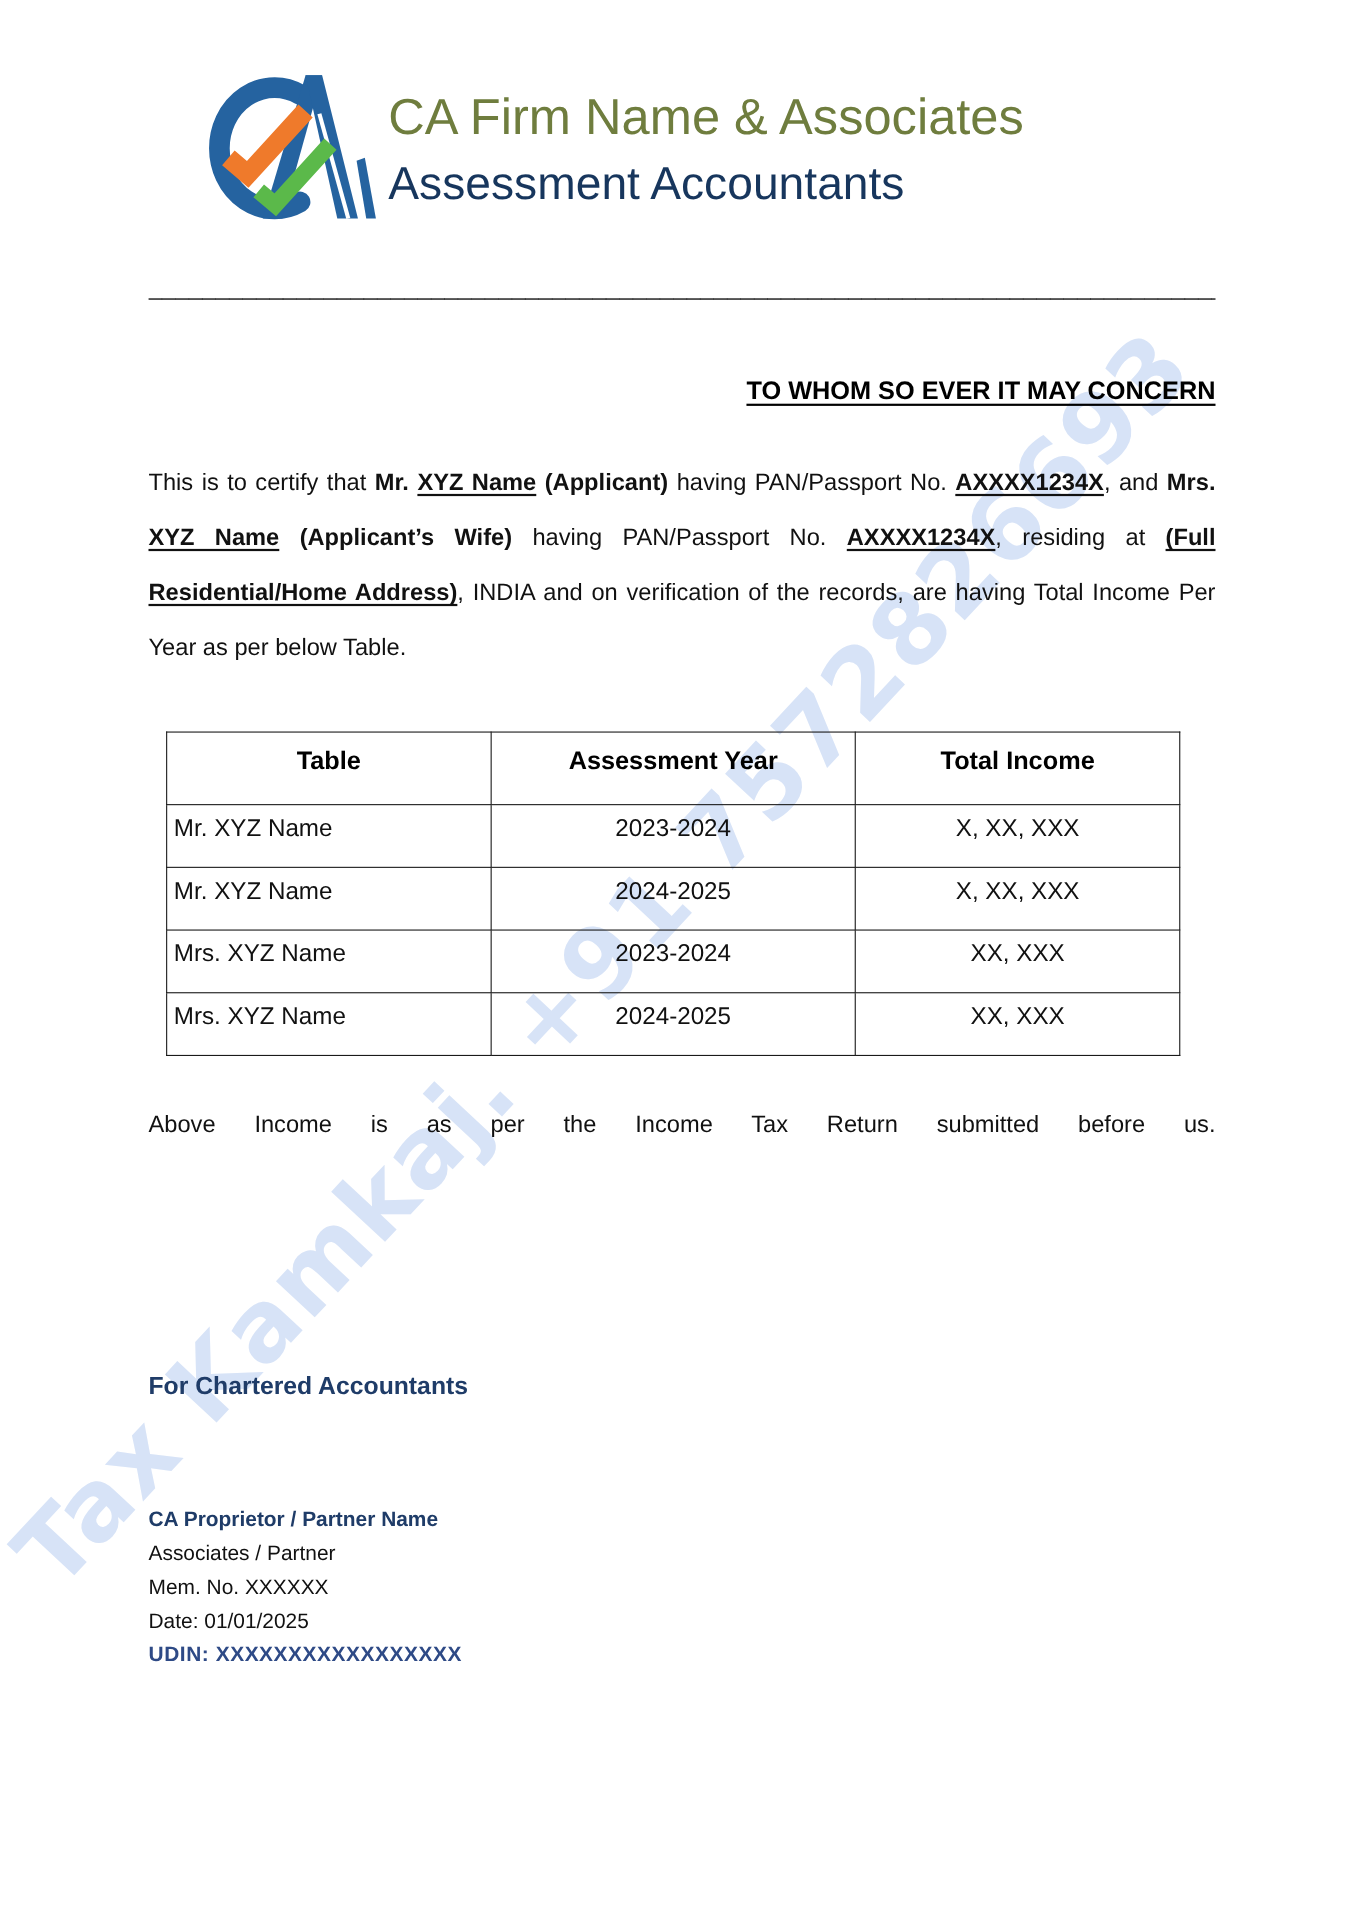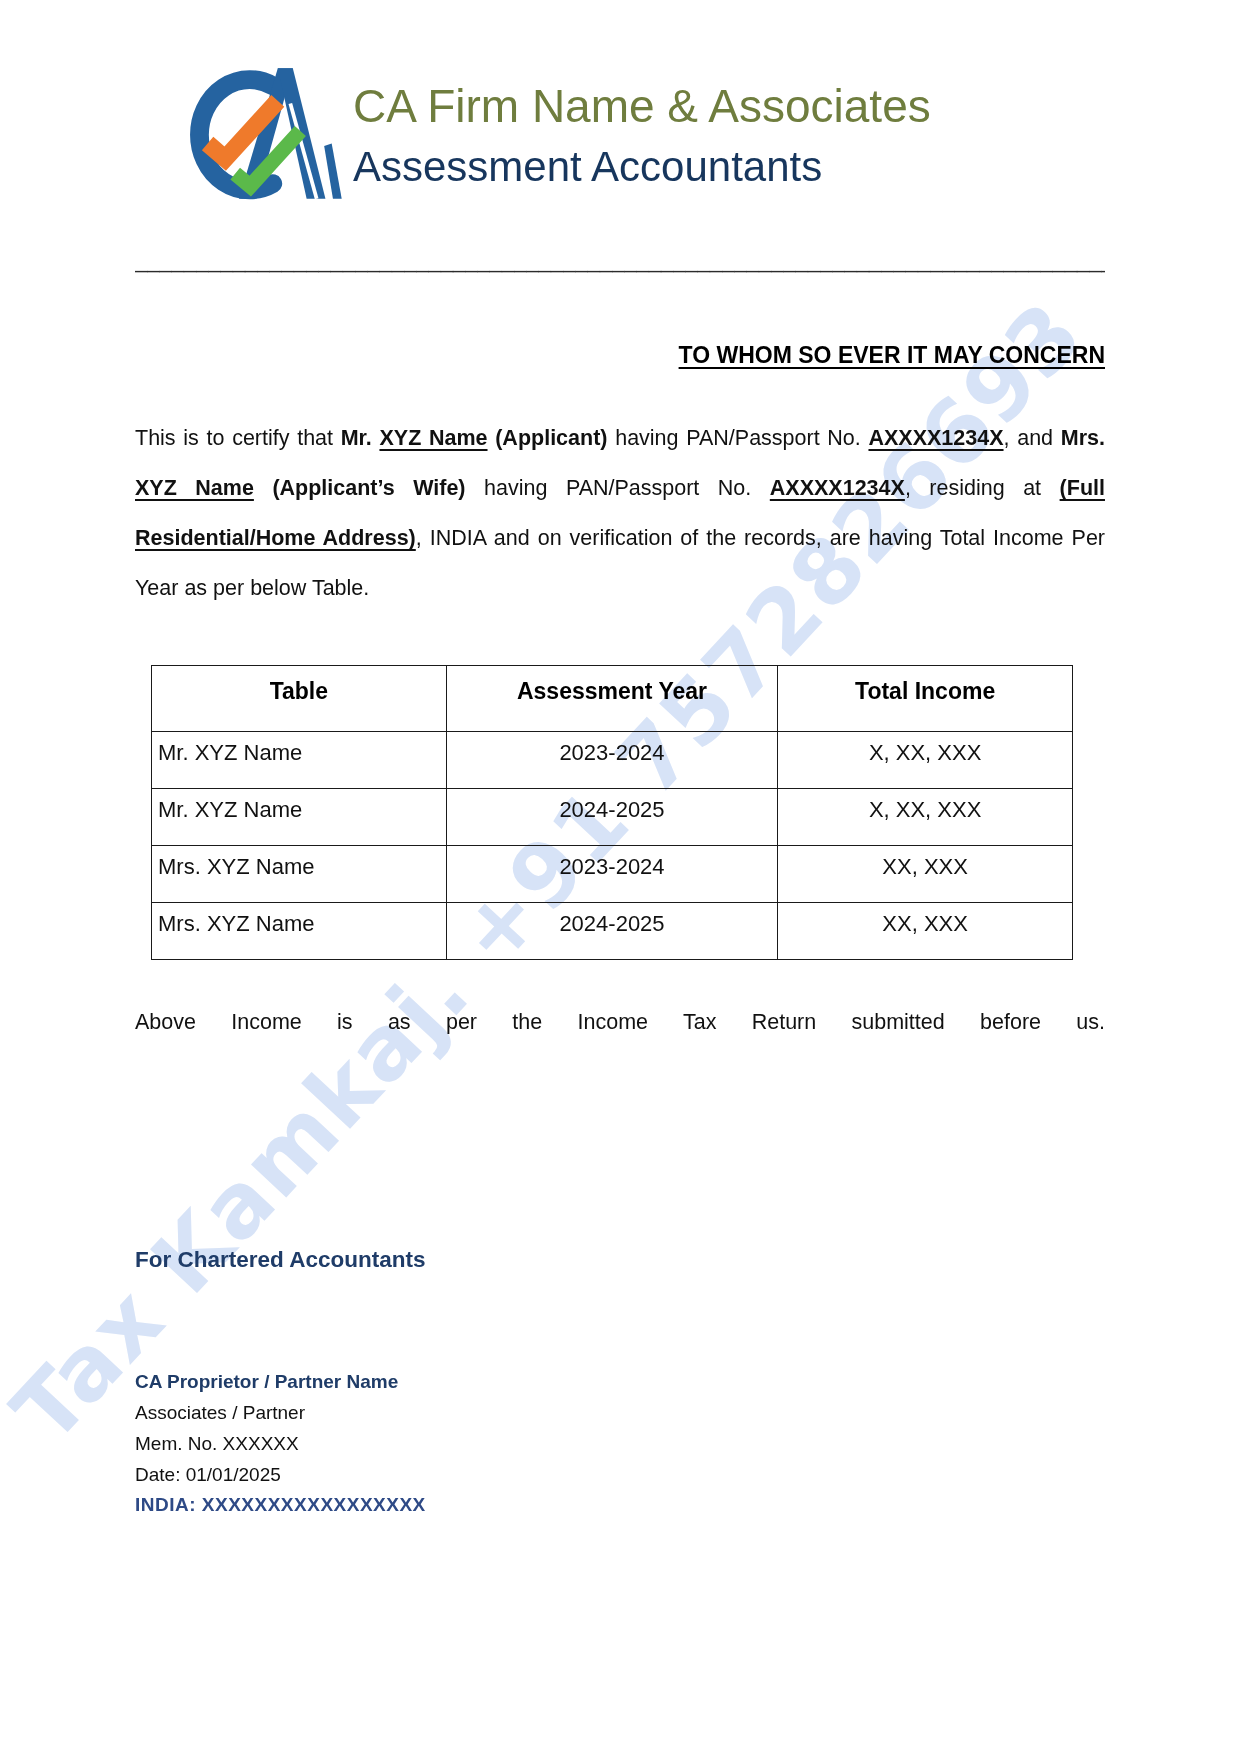--- a/index.html
+++ b/index.html
@@ -140,16 +140,16 @@
 
   <p class="closing">Above Income is as per the Income Tax Return submitted before us.</p>
 
   <div class="for-line">For Chartered Accountants</div>
 
   <div class="sig">
     <div class="sig-name">CA Proprietor / Partner Name</div>
     <div>Associates / Partner</div>
     <div>Mem. No. XXXXXX</div>
     <div>Date: 01/01/2025</div>
-    <div class="sig-udin">INDIA: XXXXXXXXXXXXXXXXX</div>
+    <div class="sig-udin">UDIN: XXXXXXXXXXXXXXXXX</div>
   </div>
 
 </div>
 
 </body></html>

